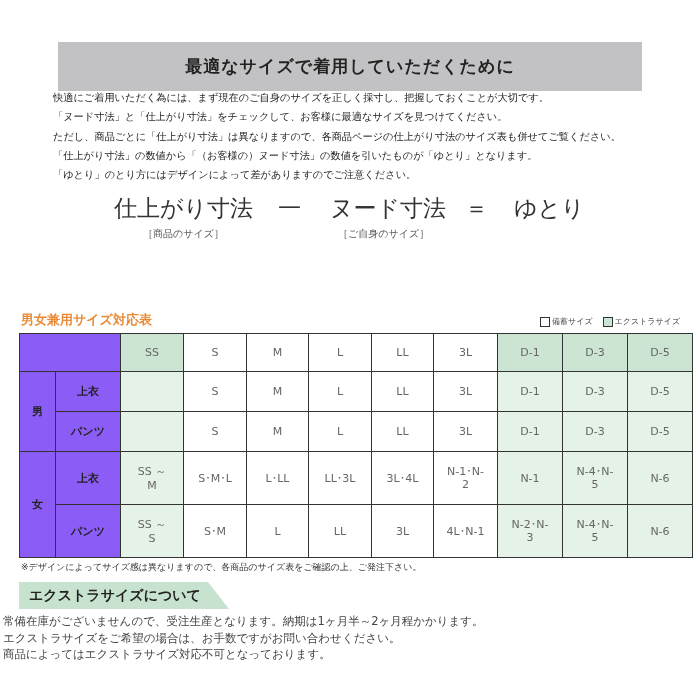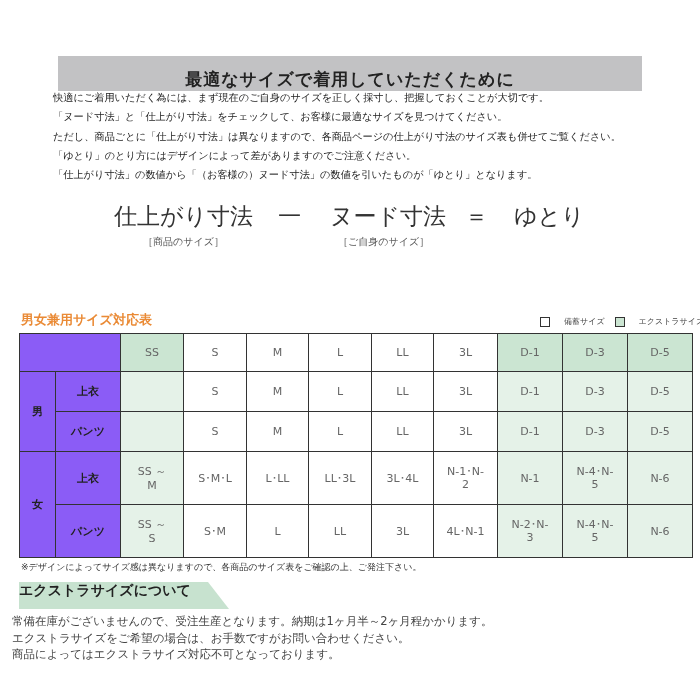--- a/index.html
+++ b/index.html
@@ -1,52 +1,52 @@
 <!DOCTYPE html>
 <html><head>
 <meta charset="utf-8">
 <style>
   html, body { margin:0; padding:0; background:#ffffff; }
   body { width:700px; height:700px; position:relative; overflow:hidden; font-family:"DejaVu Sans", sans-serif; color:#333; }
-  .banner { position:absolute; left:58px; top:56px; width:584px; height:35px; background:#c2c2c4; display:flex; align-items:flex-end; justify-content:center; }
+  .banner { position:absolute; left:58px; top:42px; width:584px; height:49px; background:#c2c2c4; display:flex; align-items:center; justify-content:center; }
   .banner span { font-size:17px; font-weight:bold; color:#222; letter-spacing:1px; }
   .intro { position:absolute; left:53px; top:88px; width:640px; }
   .intro div { font-size:10.2px; line-height:19.3px; color:#222; white-space:nowrap; }
-  .formula { position:absolute; left:0; top:193px; width:700px; height:60px;margin-top:8px; }
+  .formula { position:absolute; left:0; top:193px; width:700px; height:60px; }
   .f-item { position:absolute; font-size:23px; color:#333; white-space:nowrap; }
   .f-sub { position:absolute; font-size:10px; color:#555; white-space:nowrap; }
   .tbl-title { position:absolute; left:21px; top:311px; font-size:13px; font-weight:bold; color:#ea8a35; }
   .legend { position:absolute; left:540px; top:316px; font-size:8px; color:#444; display:flex; gap:10px; align-items:center; white-space:nowrap; }
-  .lg { display:flex; align-items:center; gap:14px; }
+  .lg { display:flex; align-items:center; gap:2px; }
   .sw { width:8px; height:8px; border:1px solid #333; display:inline-block; }
   table.size { position:absolute; left:19px; top:333px; border-collapse:collapse; table-layout:fixed; }
   table.size td { border:1px solid #333; text-align:center; font-size:11px; color:#666; padding:12px; }
   .pink { background:#8b5cf6; }
   .gh { background:#cbe5d2; }
   .gl { background:#e5f2e8; }
   .lbl { font-weight:bold; color:#222 !important; font-size:11px !important; }
   .note { position:absolute; left:21px; top:561px; font-size:9px; color:#333; white-space:nowrap; }
-  .xtra-head { position:absolute; left:19px; top:582px; width:210px; height:27px; background:#c7e2cf; clip-path:polygon(0 0, 90% 0, 100% 100%, 0 100%); display:flex; padding-left:0; box-sizing:border-box; }
+  .xtra-head { position:absolute; left:19px; top:582px; width:210px; height:27px; background:#c7e2cf; clip-path:polygon(0 0, 90% 0, 100% 100%, 0 100%); display:flex; align-items:center; padding-left:10px; box-sizing:border-box; }
   .xtra-head span { font-size:14px; font-weight:bold; color:#222; }
-  .xtra-body { position:absolute; left:12px; top:613px; }
+  .xtra-body { position:absolute; left:3px; top:613px; }
   .xtra-body div { font-size:11.5px; line-height:16.5px; color:#444; white-space:nowrap; }
 </style>
 </head>
 <body>
 
 <div class="banner">
   <span>最適なサイズで着用していただくために</span>
 </div>
 
 <div class="intro">
   <div>快適にご着用いただく為には、まず現在のご自身のサイズを正しく採寸し、把握しておくことが大切です。</div>
   <div>「ヌード寸法」と「仕上がり寸法」をチェックして、お客様に最適なサイズを見つけてください。</div>
   <div>ただし、商品ごとに「仕上がり寸法」は異なりますので、各商品ページの仕上がり寸法のサイズ表も併せてご覧ください。</div>
+  <div>「仕上がり寸法」の数値から「（お客様の）ヌード寸法」の数値を引いたものが「ゆとり」となります。</div>
   <div>「ゆとり」のとり方にはデザインによって差がありますのでご注意ください。</div>
-  <div>「仕上がり寸法」の数値から「（お客様の）ヌード寸法」の数値を引いたものが「ゆとり」となります。</div>
 </div>
 
 <div class="formula">
   <span class="f-item" style="left:114px; top:0;">仕上がり寸法</span>
   <span class="f-sub" style="left:143px; top:34px;">［商品のサイズ］</span>
   <span class="f-item" style="left:278px; top:0;">—</span>
   <span class="f-item" style="left:330px; top:0;">ヌード寸法</span>
   <span class="f-sub" style="left:338px; top:34px;">［ご自身のサイズ］</span>
   <span class="f-item" style="left:465px; top:0;">＝</span>
   <span class="f-item" style="left:514px; top:0;">ゆとり</span>

